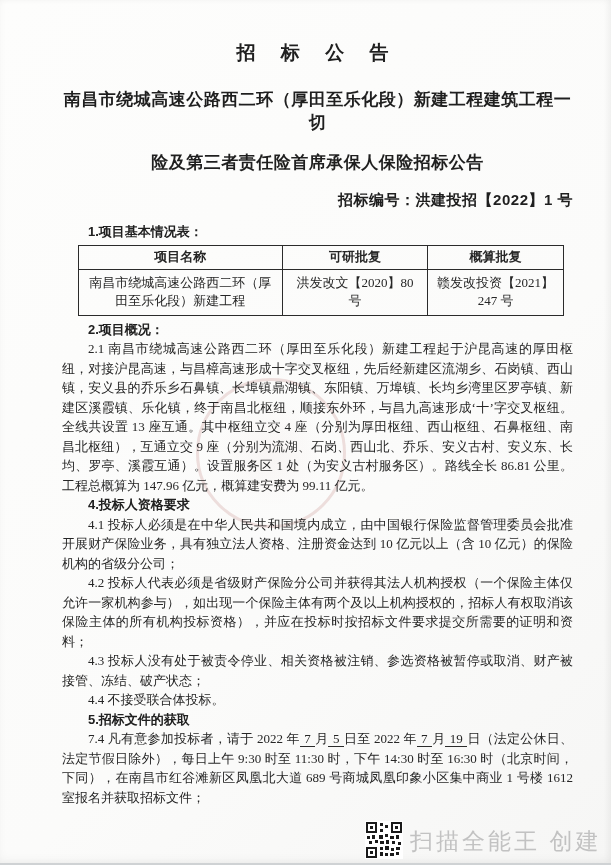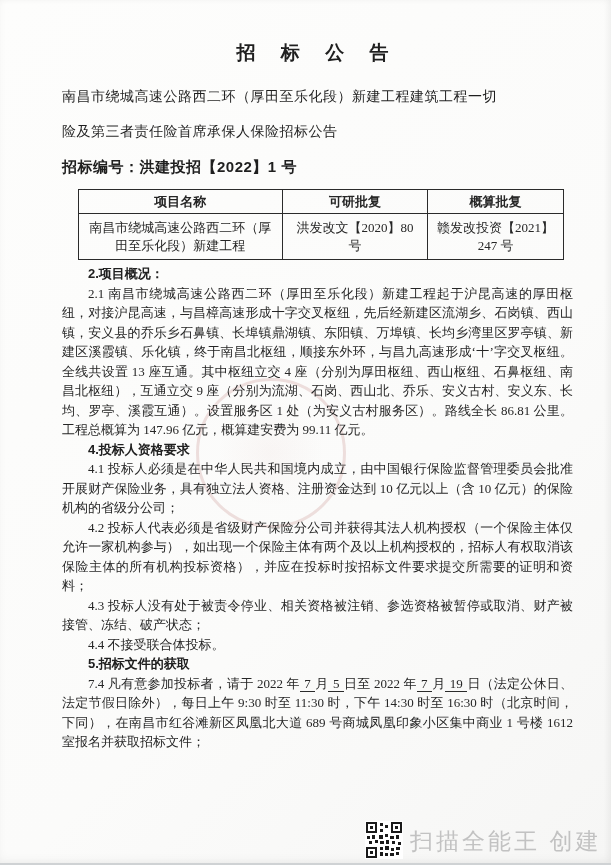--- a/index.html
+++ b/index.html
@@ -38,29 +38,29 @@
   }
   h1.title {
     text-align: center;
     font-family: "Liberation Sans", "DejaVu Sans", sans-serif;
     font-size: 19px; font-weight: bold;
     letter-spacing: 10px;
     color: #1f1f1f;
     margin-bottom: 22px;
   }
   .subtitle {
-    text-align: left;
-    font-family: "Liberation Sans", "DejaVu Sans", sans-serif;
-    font-size: 14px; font-weight: normal;
+    text-align: center;
+    font-family: "Liberation Sans", "DejaVu Sans", sans-serif;
+    font-size: 17px; font-weight: bold;
     color: #1f1f1f;
     margin-bottom: 17px;
     letter-spacing: 0.5px;
   }
   .tender-no {
-    text-align: left;
+    text-align: right;
     font-family: "Liberation Sans", "DejaVu Sans", sans-serif;
     font-size: 15px; font-weight: bold;
     color: #1f1f1f;
     margin-bottom: 12px;
     letter-spacing: 0.5px;
   }
   .sec-heading {
     font-family: "Liberation Sans", "DejaVu Sans", sans-serif;
     font-size: 13px; font-weight: bold;
     line-height: 19.5px;
@@ -123,20 +123,21 @@
 
 <div class="page">
   <div class="stamp"></div>
 
   <div class="content">
     <h1 class="title">招 标 公 告</h1>
     <div class="subtitle">南昌市绕城高速公路西二环（厚田至乐化段）新建工程建筑工程一切</div>
     <div class="subtitle">险及第三者责任险首席承保人保险招标公告</div>
     <div class="tender-no">招标编号：洪建投招【2022】1 号</div>
 
+    <div class="sec-heading">1.项目基本情况表：</div>
 
     <table class="info-table">
       <colgroup>
         <col class="col-name">
           <col class="col-feas">
           <col class="col-est">
       </colgroup>
       <thead>
         <tr>
           <th>项目名称</th>

